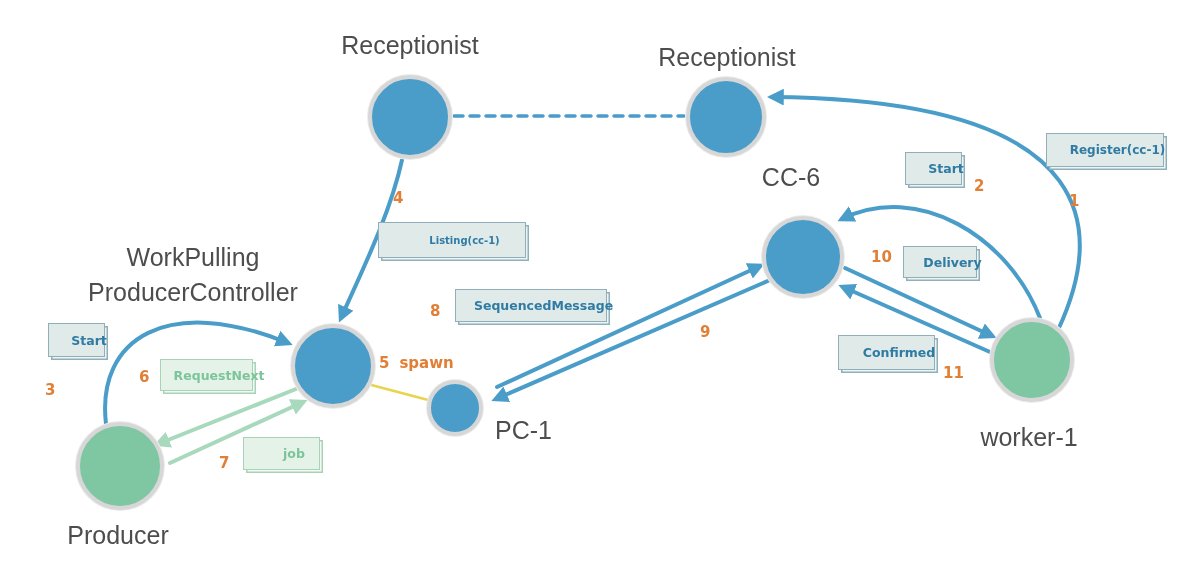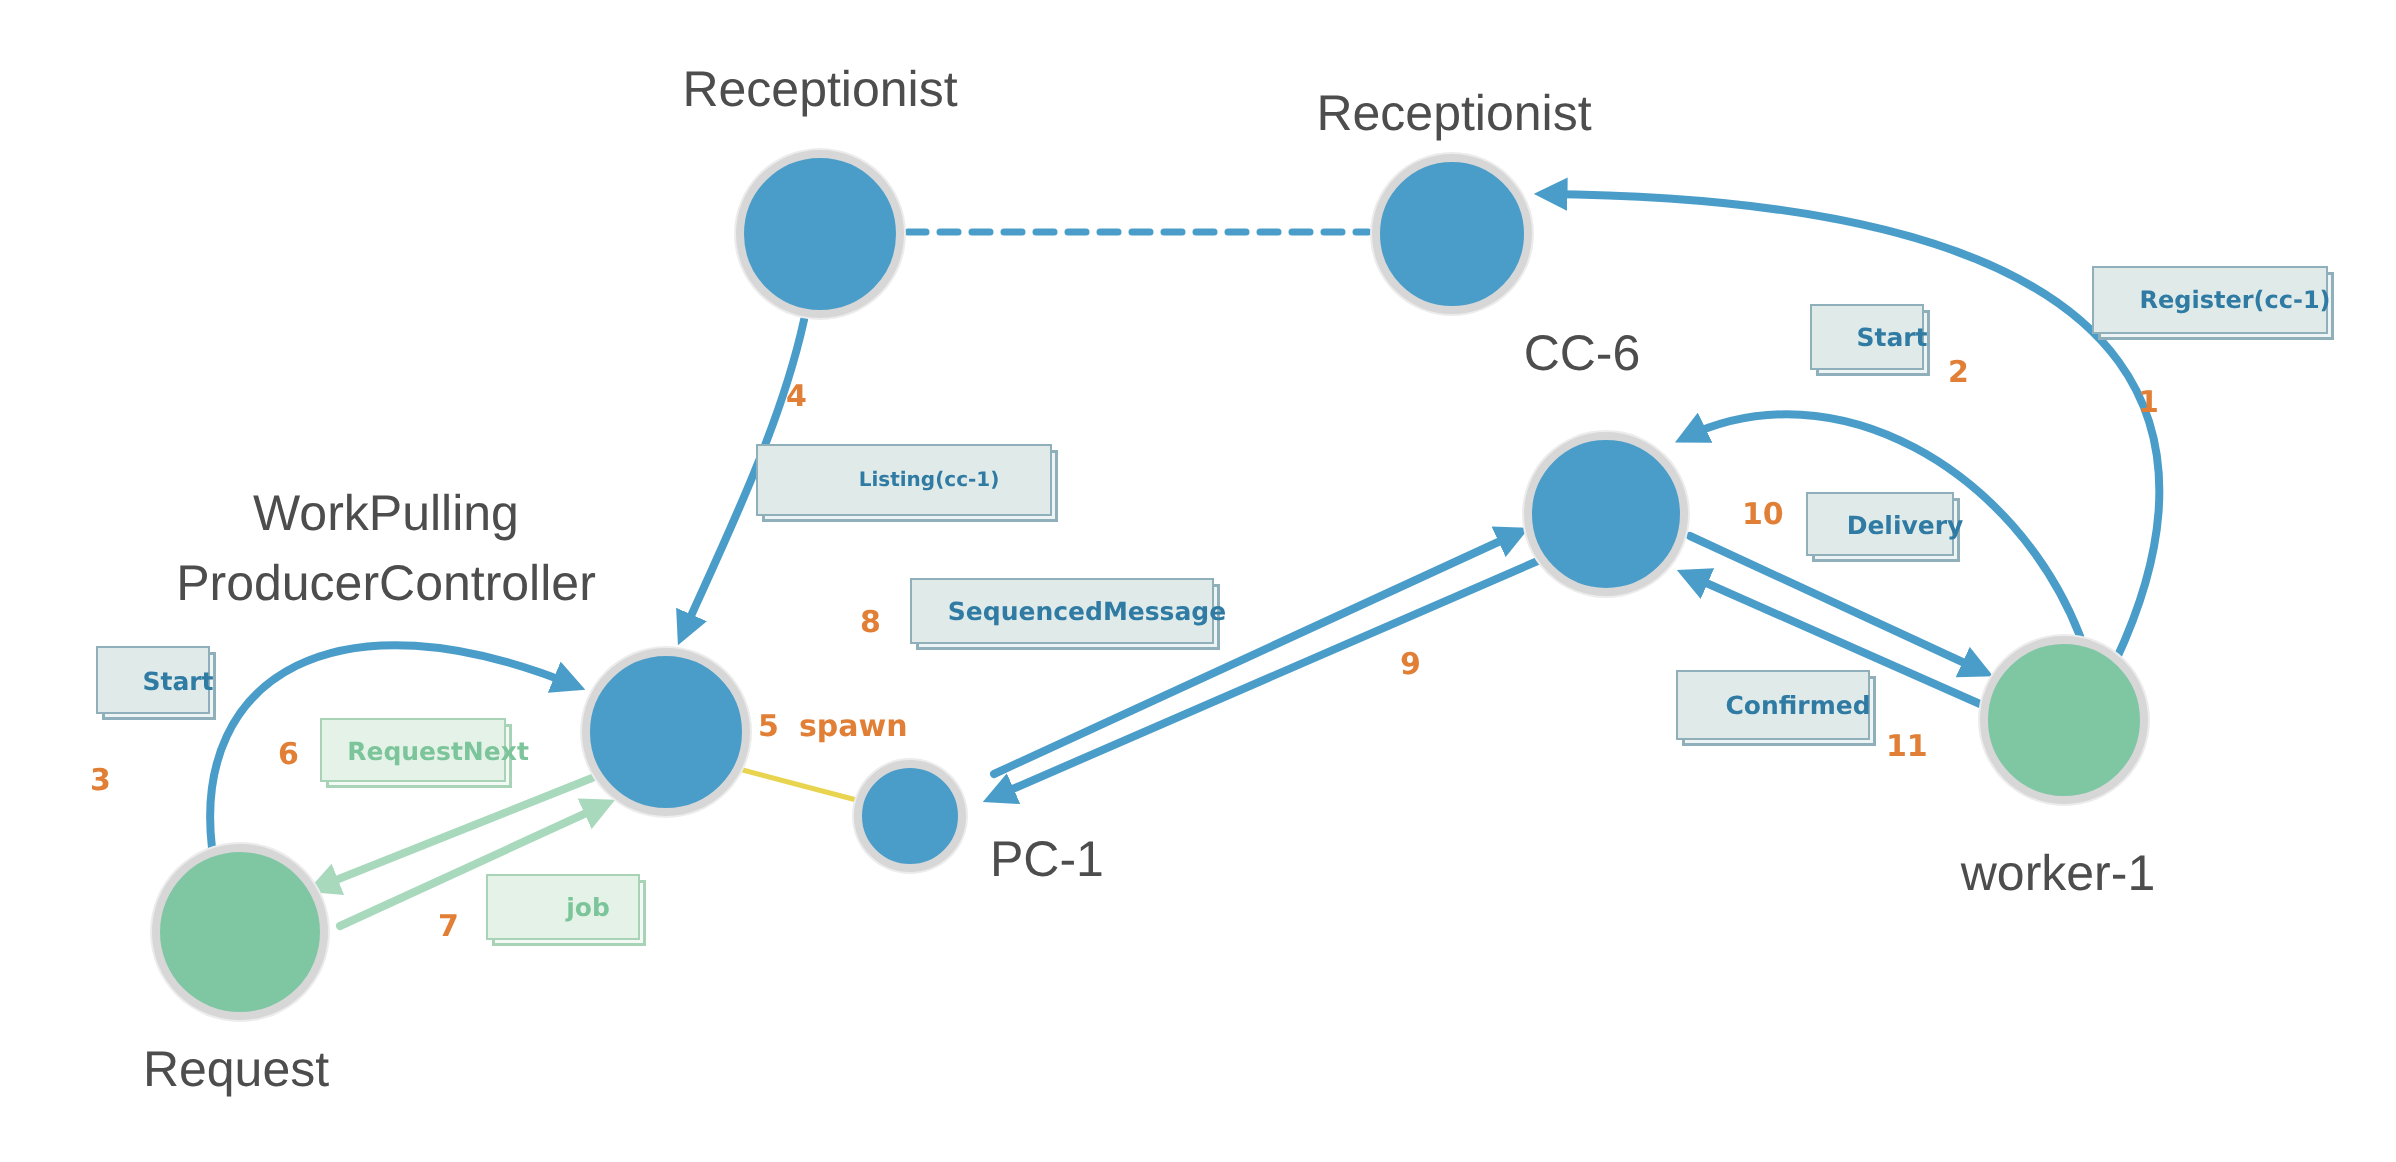--- a/index.html
+++ b/index.html
@@ -88,21 +88,21 @@
 
   <div class="nlabel" style="left:310px; top:28px;  width:200px;">Receptionist</div>
   <div class="nlabel" style="left:627px; top:40px;  width:200px;">Receptionist</div>
   <div class="nlabel" style="left:43px;  top:240px; width:300px;">
     <div>WorkPulling</div>
     <div>ProducerController</div>
   </div>
   <div class="nlabel left" style="left:495px; top:413px; width:110px;">PC-1</div>
   <div class="nlabel" style="left:741px; top:160px; width:100px;">CC-6</div>
   <div class="nlabel" style="left:949px; top:420px; width:160px;">worker-1</div>
-  <div class="nlabel" style="left:38px;  top:518px; width:160px;">Request</div>
+  <div class="nlabel" style="left:38px;  top:518px; width:160px;">Producer</div>
 
   <div class="note blue" style="left:1046px; top:133px; width:118px; height:34px; font-size:12px;">Register(cc-1)</div>
   <div class="note blue" style="left:905px;  top:152px; width:57px;  height:33px;">Start</div>
   <div class="note blue" style="left:903px;  top:246px; width:74px;  height:32px;">Delivery</div>
   <div class="note blue" style="left:838px;  top:335px; width:97px;  height:35px;">Confirmed</div>
   <div class="note blue" style="left:378px;  top:222px; width:148px; height:36px; font-size:10px;">Listing(cc-1)</div>
   <div class="note blue" style="left:455px;  top:289px; width:152px; height:33px;">SequencedMessage</div>
   <div class="note blue" style="left:48px;   top:323px; width:57px;  height:34px;">Start</div>
   <div class="note green" style="left:160px;  top:359px; width:93px;  height:32px;">RequestNext</div>
   <div class="note green" style="left:243px;  top:437px; width:77px;  height:33px;">job</div>

